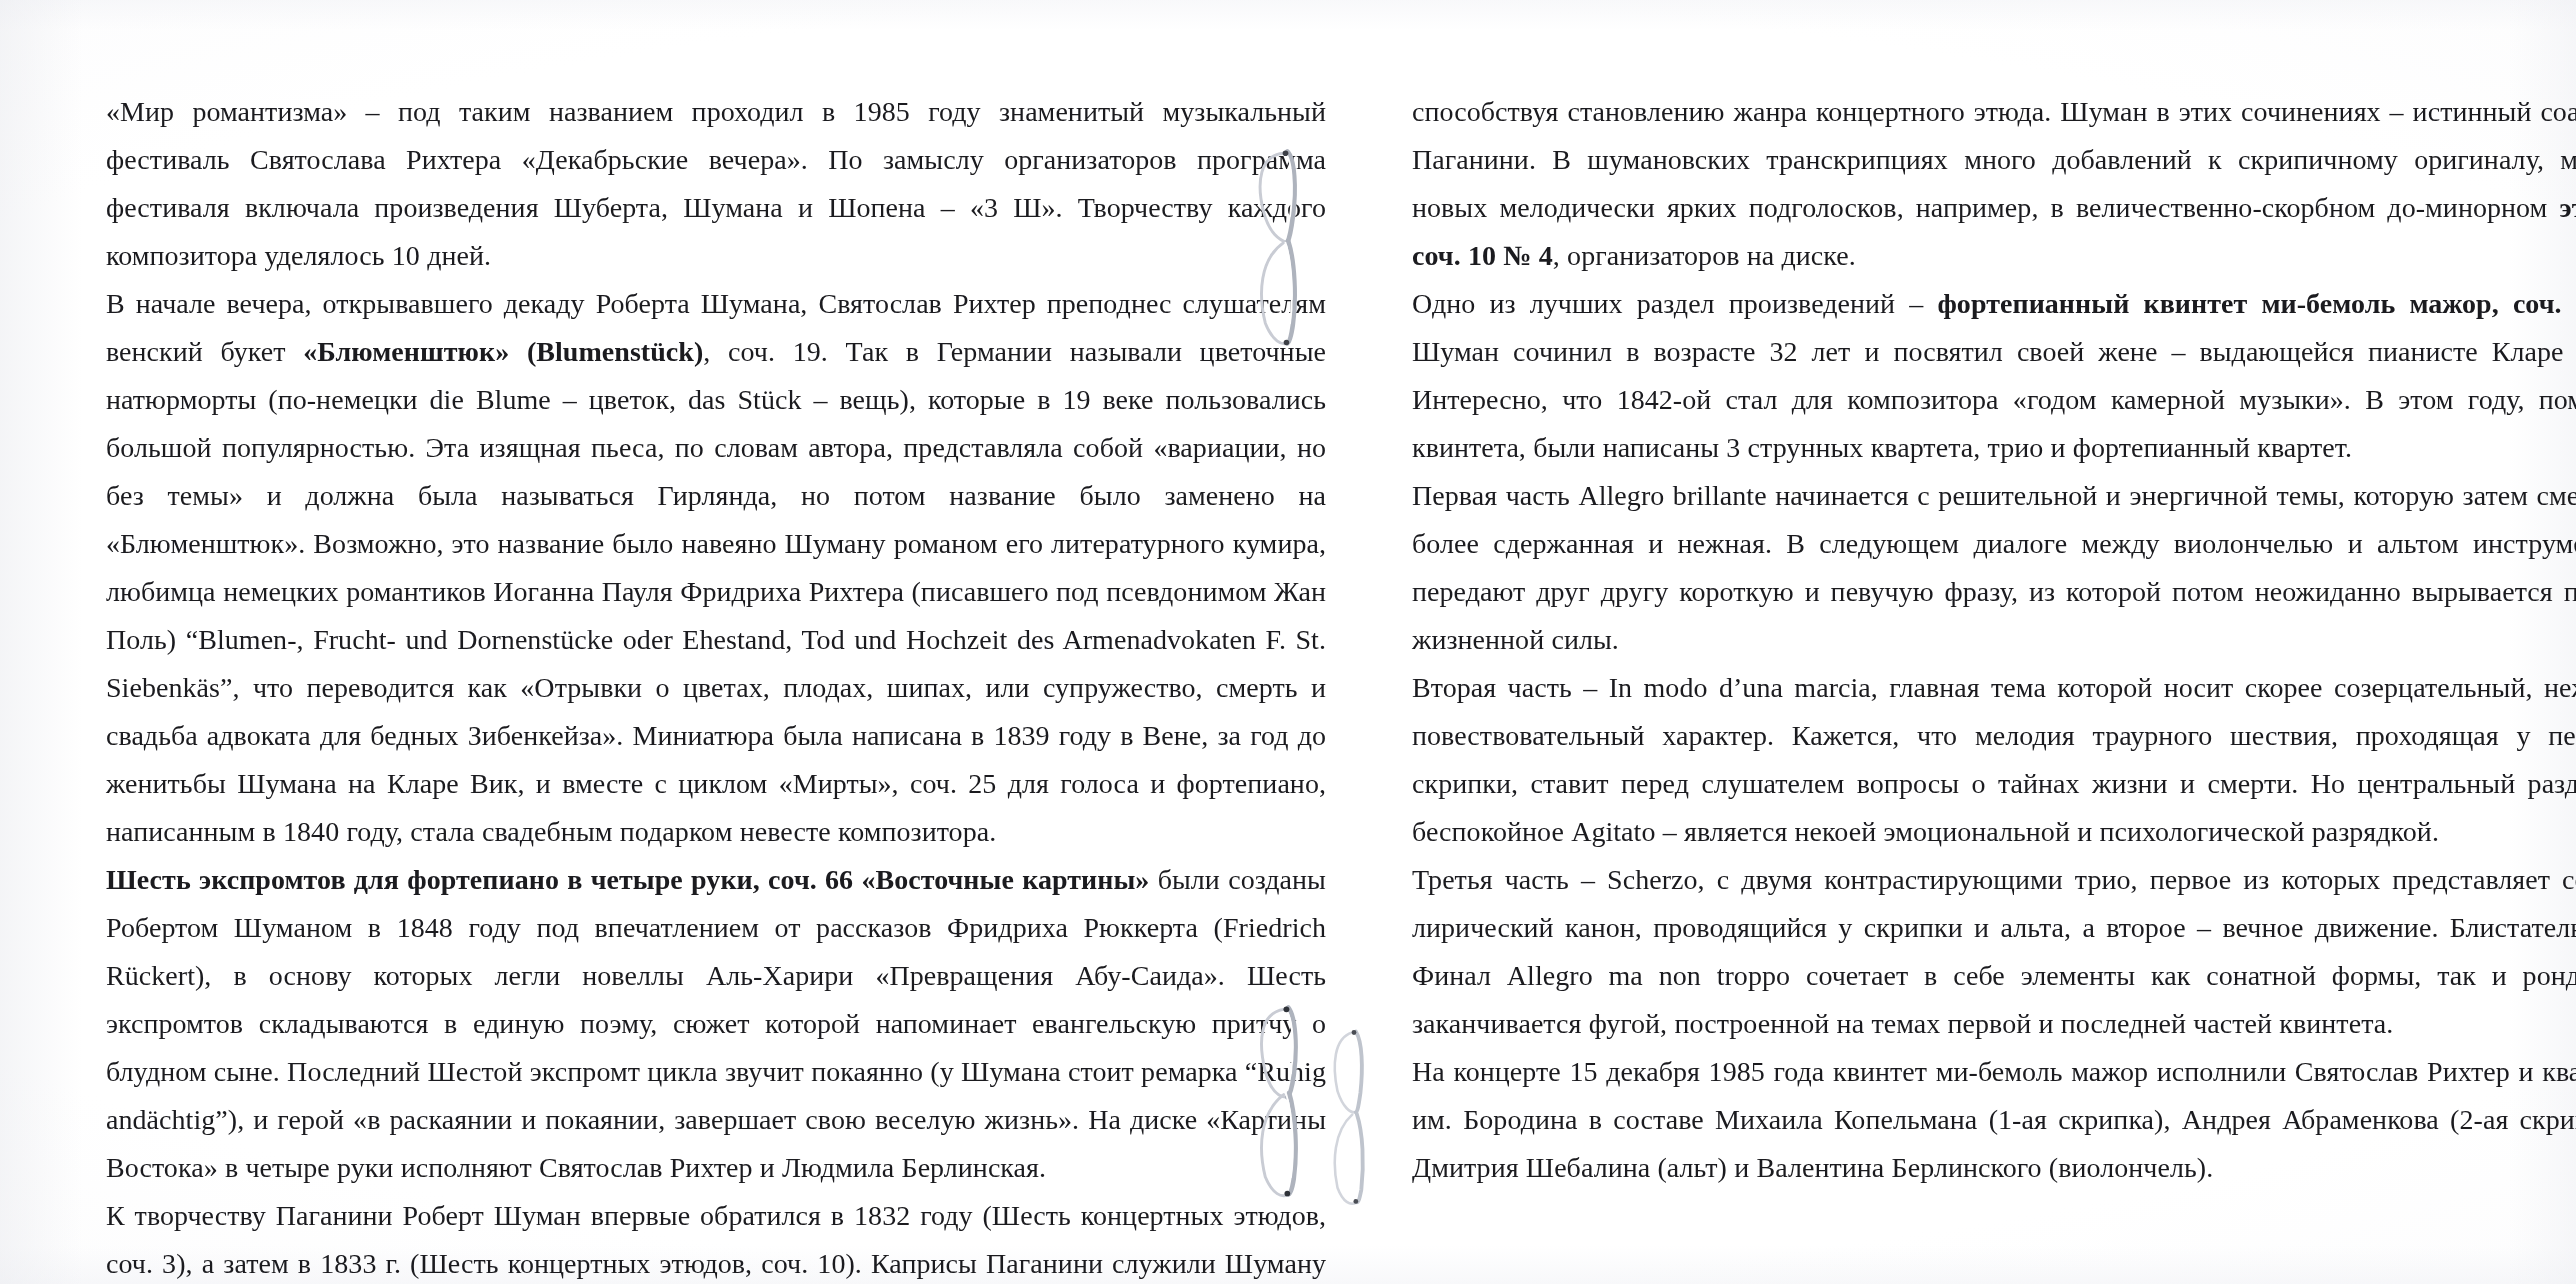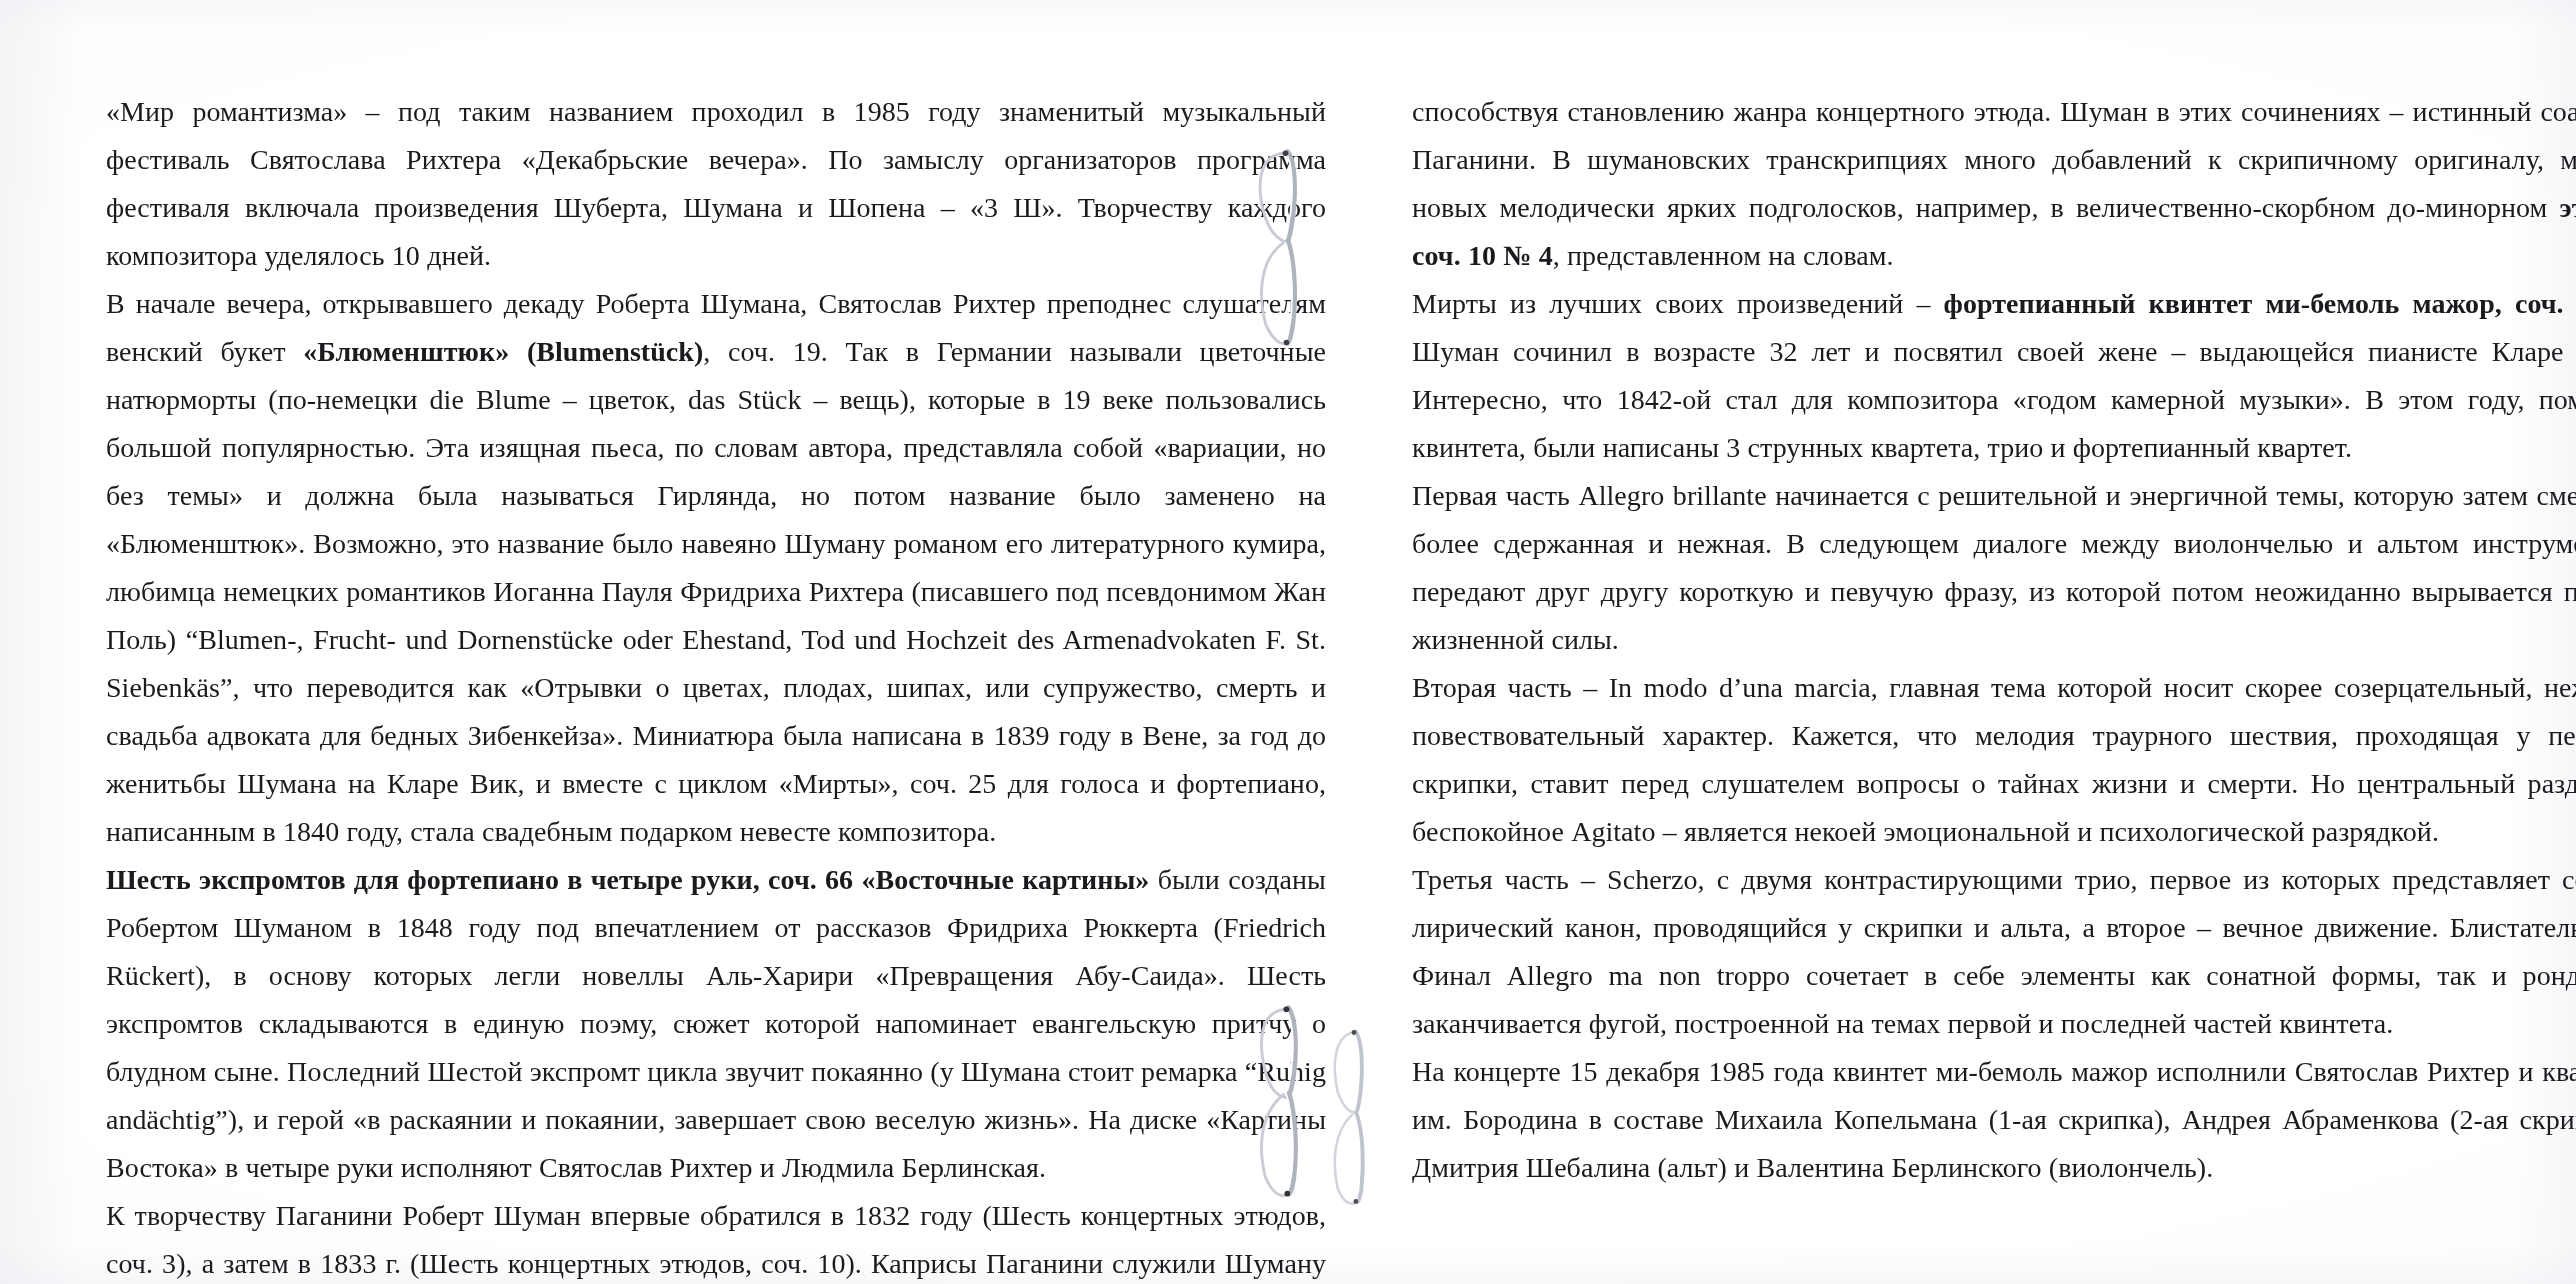--- a/index.html
+++ b/index.html
@@ -97,22 +97,22 @@
   <div class="scan-noise"></div>
 
   <div class="columns">
     <div class="column column-left" id="left-col">
         <p class="para"><span>«Мир романтизма» – под таким названием проходил в 1985 году знаменитый музыкальный фестиваль Святослава Рихтера «Декабрьские вечера». По замыслу организаторов програм­ма фестиваля включала произведения Шуберта, Шумана и Шопена – «3 Ш». Творчеству каждого композитора уделялось 10 дней.</span></p>
         <p class="para"><span>В начале вечера, открывавшего декаду Роберта Шумана, Святослав Рихтер преподнес слу­шателям венский букет </span><b>«Блюменштюк» (Blumenstück)</b><span>, соч. 19. Так в Германии называли цветочные натюрморты (по-немецки die Blume – цветок, das Stück – вещь), которые в 19 веке пользовались большой популярностью. Эта изящная пьеса, по словам автора, пред­ставляла собой «вариации, но без темы» и должна была называться Гирлянда, но потом на­звание было заменено на «Блюменштюк». Возможно, это название было навеяно Шуману романом его литературного кумира, любимца немецких романтиков Иоганна Пауля Фри­дриха Рихтера (писавшего под псевдонимом Жан Поль) “Blumen-, Frucht- und Dornenstücke oder Ehestand, Tod und Hochzeit des Armenadvokaten F. St. Siebenkäs”, что переводится как «Отрывки о цветах, плодах, шипах, или супружество, смерть и свадьба адвоката для бедных Зибенкейза». Миниатюра была написана в 1839 году в Вене, за год до женитьбы Шумана на Кларе Вик, и вместе с циклом «Мирты», соч. 25 для голоса и фортепиано, написанным в 1840 году, стала свадебным подарком невесте композитора.</span></p>
         <p class="para"><b>Шесть экспромтов для фортепиано в четыре руки, соч. 66 «Восточные картины»</b><span> были соз­даны Робертом Шуманом в 1848 году под впечатлением от рассказов Фридриха Рюккер­та (Friedrich Rückert), в основу которых легли новеллы Аль-Харири «Превращения Абу-Саида». Шесть экспромтов складываются в единую поэму, сюжет которой напоминает евангельскую притчу о блудном сыне. Последний Шестой экспромт цикла звучит по­каянно (у Шумана стоит ремарка “Ruhig andächtig”), и герой «в раскаянии и покаянии, завершает свою веселую жизнь». На диске «Картины Востока» в четыре руки исполняют Святослав Рихтер и Людмила Берлинская.</span></p>
         <p class="para"><span>К творчеству Паганини Роберт Шуман впервые обратился в 1832 году (Шесть концертных этюдов, соч. 3), а затем в 1833 г. (Шесть концертных этюдов, соч. 10). Каприсы Паганини служили Шуману примером обогащения виртуозных, технических средств инструмента,</span></p>
       </div>
     <div class="column column-right" id="right-col">
-        <p class="para"><span>способствуя становлению жанра концертного этюда. Шуман в этих сочинениях – истин­ный соавтор Паганини. В шумановских транскрипциях много добавлений к скрипичному оригиналу, много новых мелодически ярких подголосков, например, в величественно-скорбном до-минорном </span><b>этюде соч. 10 № 4</b><span>, представленном на словам.</span></p>
-        <p class="para"><span>Мирты из лучших своих произведений – </span><b>фортепианный квинтет ми-бемоль мажор, соч. 44</b><span> – Шуман сочинил в возрасте 32 лет и посвятил своей жене – выдающейся пианисте Кларе Вик. Интересно, что 1842-ой стал для композитора «годом камерной музыки». В этом году, помимо квинтета, были написаны 3 струнных квартета, трио и фортепианный квартет.</span></p>
+        <p class="para"><span>способствуя становлению жанра концертного этюда. Шуман в этих сочинениях – истин­ный соавтор Паганини. В шумановских транскрипциях много добавлений к скрипичному оригиналу, много новых мелодически ярких подголосков, например, в величественно-скорбном до-минорном </span><b>этюде соч. 10 № 4</b><span>, организаторов на диске.</span></p>
+        <p class="para"><span>Одно из лучших раздел произведений – </span><b>фортепианный квинтет ми-бемоль мажор, соч. 44</b><span> – Шуман сочинил в возрасте 32 лет и посвятил своей жене – выдающейся пианисте Кларе Вик. Интересно, что 1842-ой стал для композитора «годом камерной музыки». В этом году, помимо квинтета, были написаны 3 струнных квартета, трио и фортепианный квартет.</span></p>
         <p class="para"><span>Первая часть Allegro brillante начинается с решительной и энергичной темы, которую затем сменяет более сдержанная и нежная. В следующем диалоге между виолончелью и альтом инструменты передают друг другу короткую и певучую фразу, из которой потом неожидан­но вырывается поток жизненной силы.</span></p>
         <p class="para"><span>Вторая часть – In modo d’una marcia, главная тема которой носит скорее созерцательный, нежели повествовательный характер. Кажется, что мелодия траурного шествия, проходя­щая у первой скрипки, ставит перед слушателем вопросы о тайнах жизни и смерти. Но центральный раздел – беспокойное Agitato – является некоей эмоциональной и психоло­гической разрядкой.</span></p>
         <p class="para"><span>Третья часть – Scherzo, с двумя контрастирующими трио, первое из которых представляет собой лирический канон, проводящийся у скрипки и альта, а второе – вечное движение. Блистательный Финал Allegro ma non troppo сочетает в себе элементы как сонатной фор­мы, так и рондо, и заканчивается фугой, построенной на темах первой и последней частей квинтета.</span></p>
         <p class="para"><span>На концерте 15 декабря 1985 года квинтет ми-бемоль мажор исполнили Святослав Рихтер и квартет им. Бородина в составе Михаила Копельмана (1-ая скрипка), Андрея Абраменко­ва (2-ая скрипка), Дмитрия Шебалина (альт) и Валентина Берлинского (виолончель).</span></p>
       </div>
   </div>
 
   <div class="gutter">
     <div class="coil coil-1">
       <svg viewBox="0 0 72 110" preserveAspectRatio="none">

